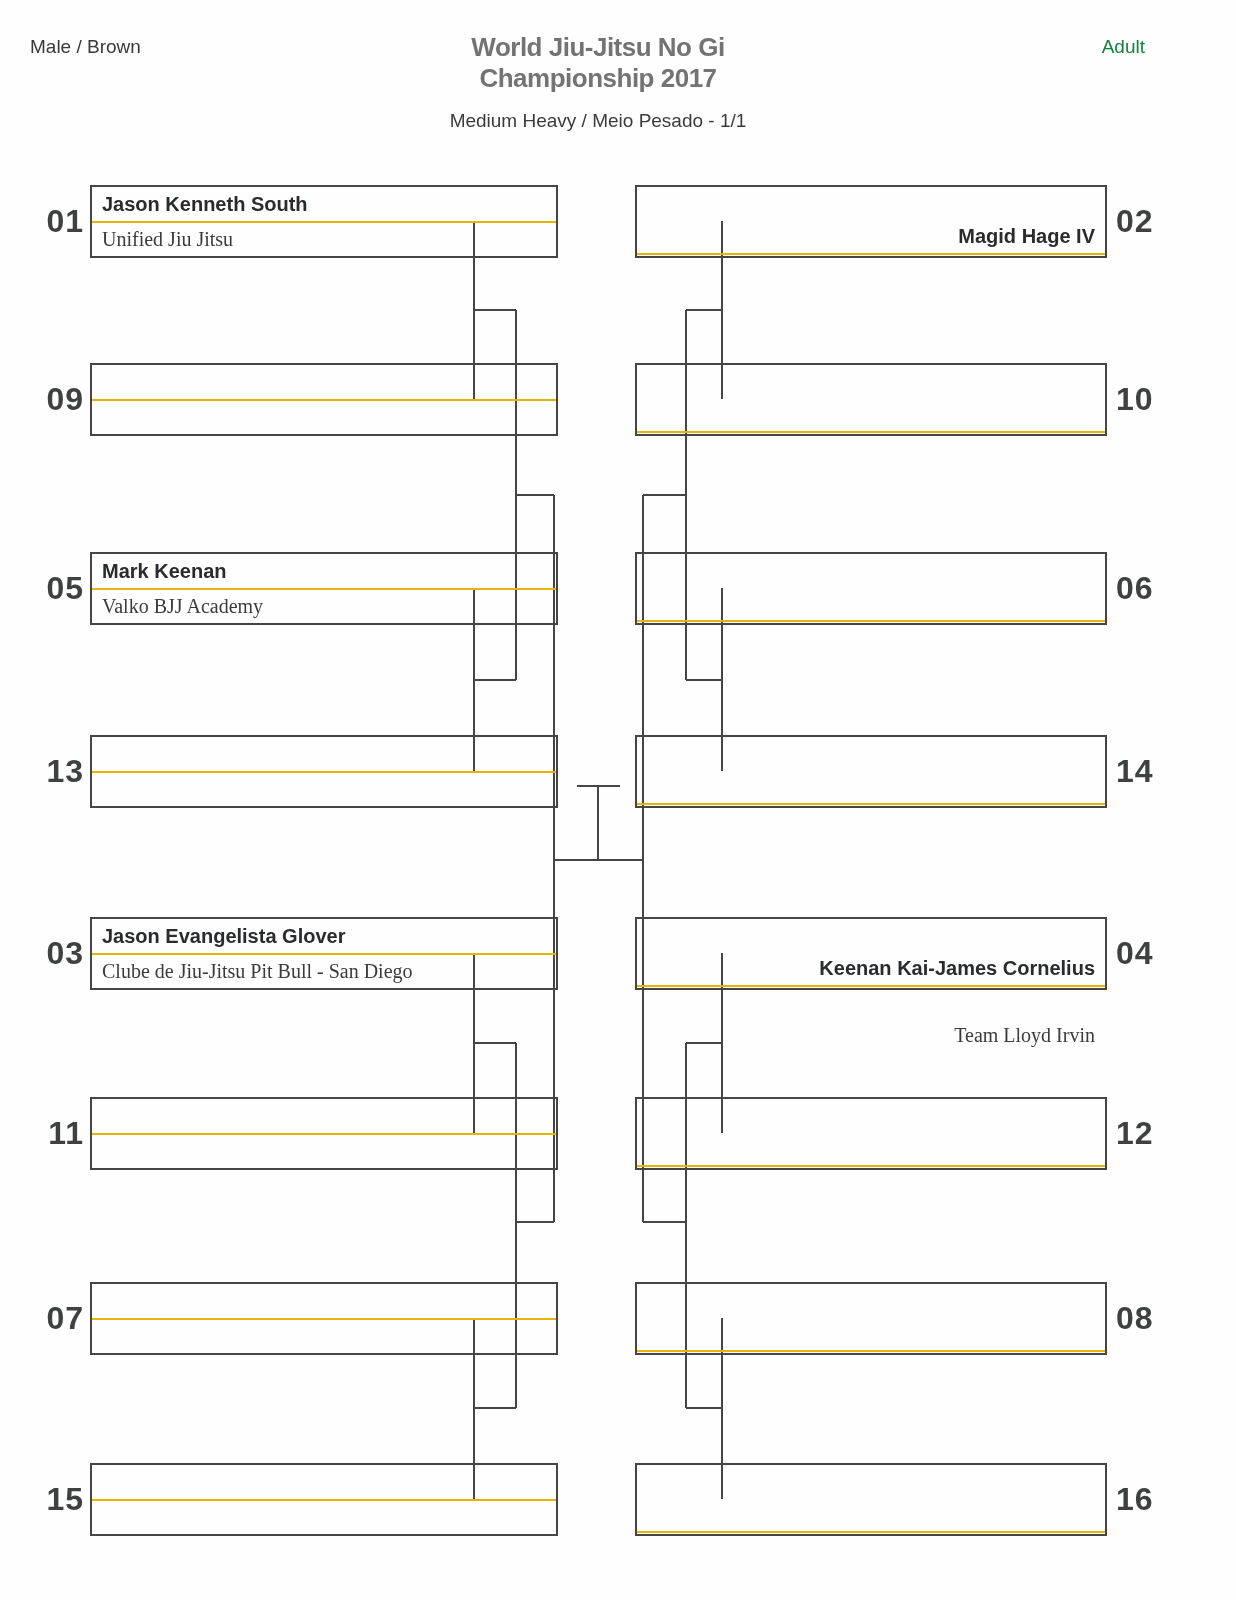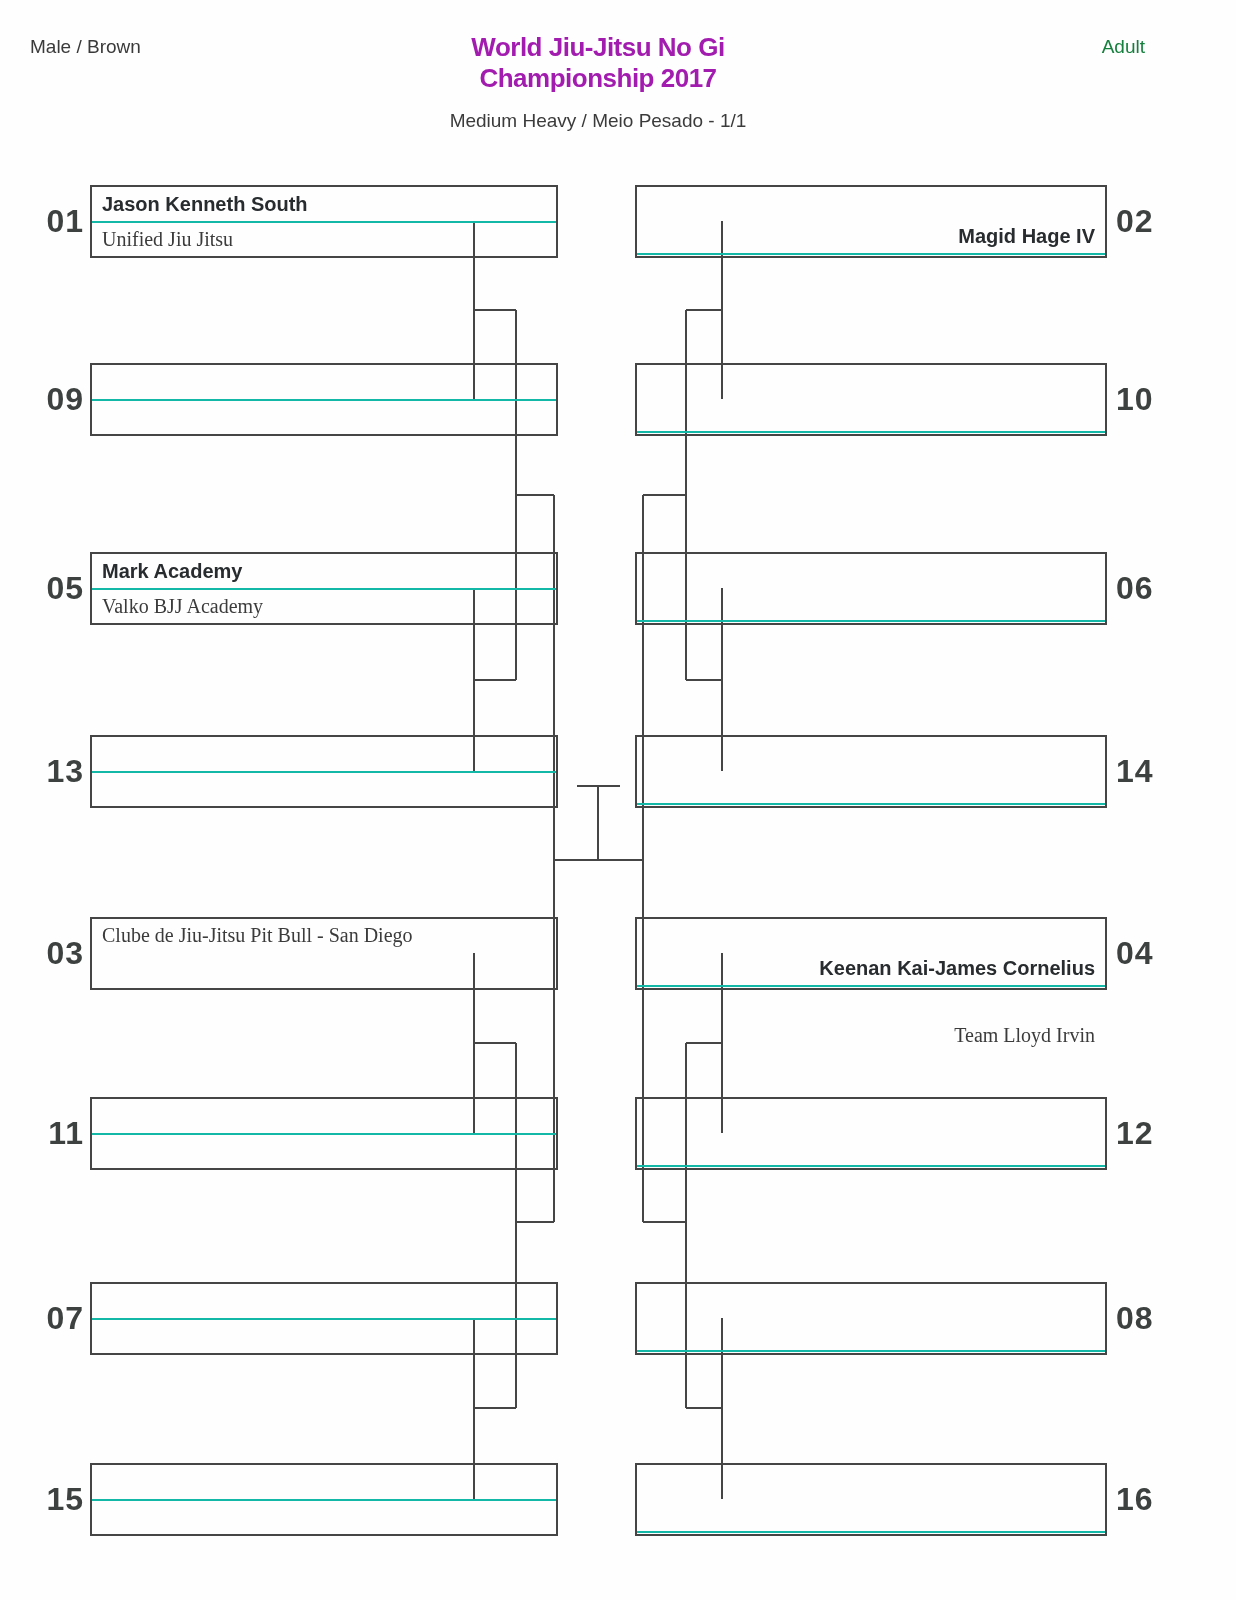--- a/index.html
+++ b/index.html
@@ -16,41 +16,41 @@
     font-size:19px;color:#3a3a3a;
   }
   .hdr-age{
     position:absolute;right:91px;top:36px;
     font-size:19px;color:#15803d;
   }
   .hdr-title{
     position:absolute;left:0;top:32px;width:1196px;
     text-align:center;
     font-size:26px;line-height:31px;font-weight:bold;
-    color:#a21caf;letter-spacing:-0.5px;
+    color:#737373;letter-spacing:-0.5px;
   }
   .hdr-sub{
     position:absolute;left:0;top:110px;width:1196px;
     text-align:center;
     font-size:19px;color:#3b3b3b;
   }
   svg.lines{position:absolute;left:0;top:0;}
   svg.lines line{stroke:#454545;stroke-width:2;shape-rendering:crispEdges;}
   .box{
     position:absolute;
     height:73px;
     border:2px solid #454545;
     box-sizing:border-box;
     background:transparent;
   }
   .box.left{left:90px;width:468px;}
   .box.right{left:635px;width:472px;}
   .box .name{
     height:34px;line-height:34px;
-    border-bottom:2px solid #14b8a6;
+    border-bottom:2px solid #eab308;
     font-weight:bold;font-size:20px;color:#282c2e;
     padding:0 10px;white-space:nowrap;overflow:hidden;
   }
   .box .club{
     height:33px;line-height:33px;
     font-size:20px;color:#3b3b3b;
     padding:0 10px;white-space:nowrap;overflow:hidden;font-family:Liberation Serif, serif;
   }
   .box.right .name,.box.right .club{text-align:right;margin-top:32px;}
   .seed{
@@ -116,28 +116,29 @@
 
   <div class="box left" style="top:185px">
     <div class="name">Jason Kenneth South</div>
     <div class="club">Unified Jiu Jitsu</div>
   </div>
   <div class="box left" style="top:363px">
     <div class="name"></div>
     <div class="club"></div>
   </div>
   <div class="box left" style="top:552px">
-    <div class="name">Mark Academy</div>
+    <div class="name">Mark Keenan</div>
     <div class="club">Valko BJJ Academy</div>
   </div>
   <div class="box left" style="top:735px">
     <div class="name"></div>
     <div class="club"></div>
   </div>
   <div class="box left" style="top:917px">
+    <div class="name">Jason Evangelista Glover</div>
     <div class="club">Clube de Jiu-Jitsu Pit Bull - San Diego</div>
   </div>
   <div class="box left" style="top:1097px">
     <div class="name"></div>
     <div class="club"></div>
   </div>
   <div class="box left" style="top:1282px">
     <div class="name"></div>
     <div class="club"></div>
   </div>

